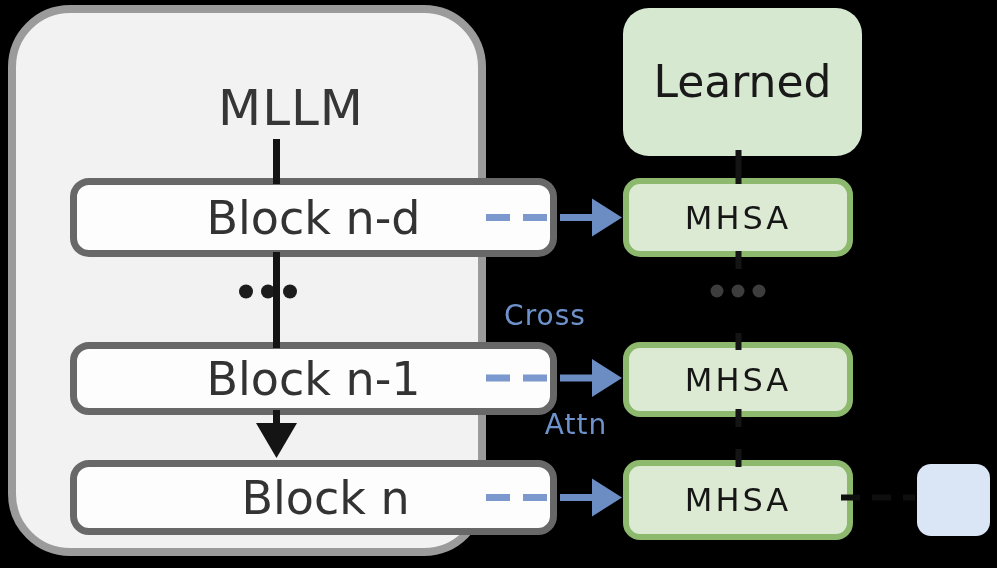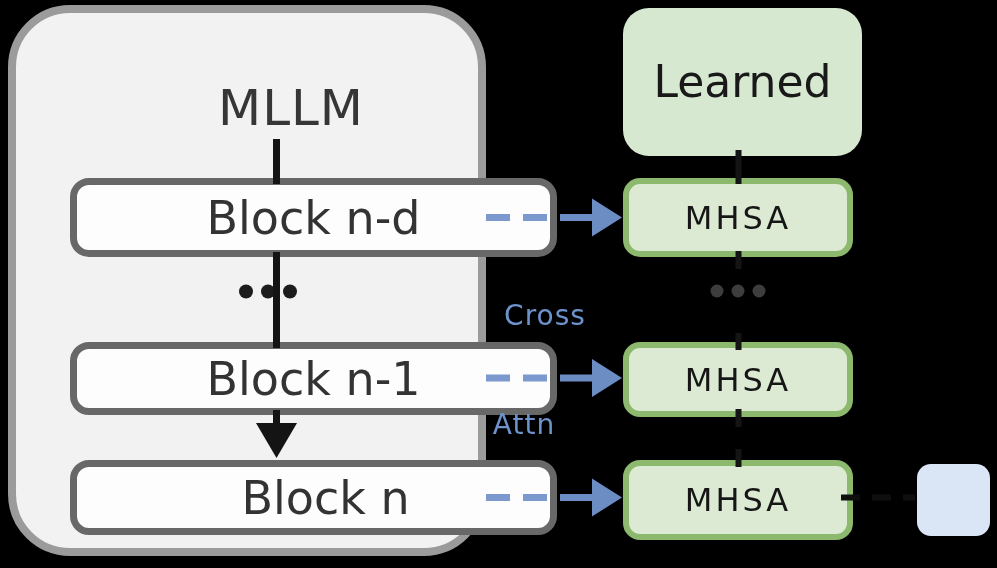--- a/index.html
+++ b/index.html
@@ -70,21 +70,21 @@
   .m2 { top: 342px; height: 75px; }
   .m3 { top: 460px; height: 80px; }
 
   
   .crossattn {
     position: absolute; color: var(--label-blue);
     font-size: 28px; font-weight: normal; text-align: center; letter-spacing: 1px;
     z-index: 5;
   }
   .ca1 { left: 470px; top: 299px; width: 150px; }
-  .ca2 { left: 464px; top: 408px; width: 120px; }
+  .ca2 { left: 516px; top: 408px; width: 120px; }
 
   
   .legend-swatch {
     position: absolute; left: 917px; top: 464px; width: 73px; height: 72px;
     background: var(--legend-fill); border-radius: 14px;
   }
 
   
   svg.overlay { position: absolute; left: 0; top: 0; z-index: 10; pointer-events: none; }
   .ink-stroke { stroke: var(--ink-black); }

